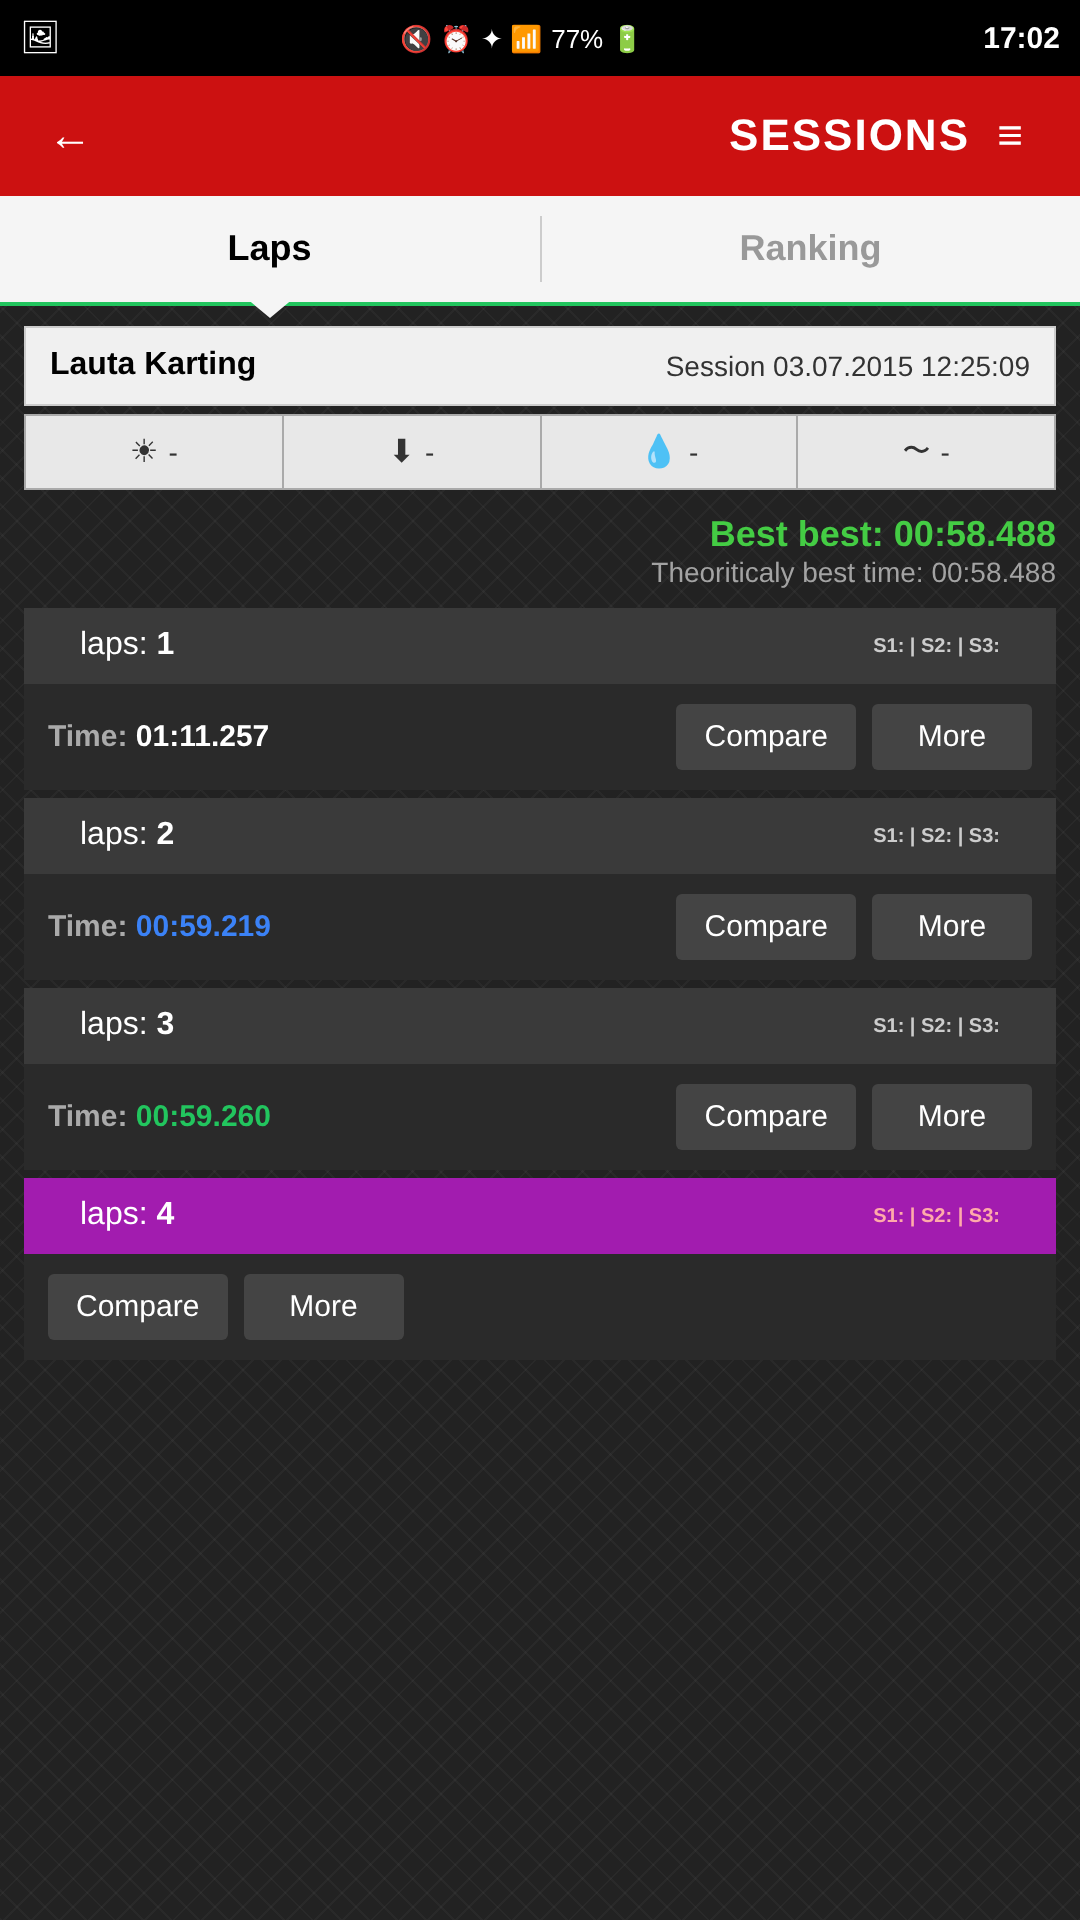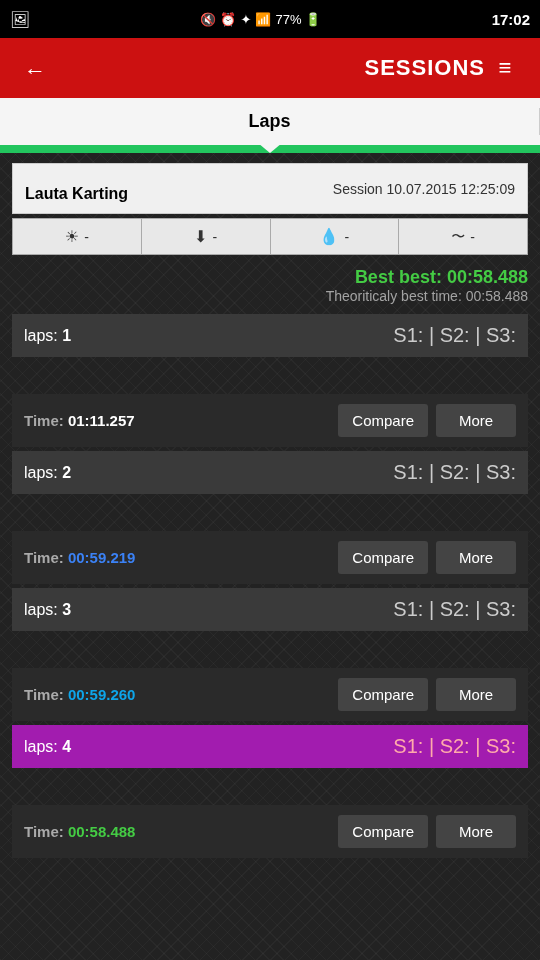--- a/index.html
+++ b/index.html
@@ -93,21 +93,21 @@
       text-align: center;
     }
 
     
     .tab-bar {
       position: relative;
       z-index: 10;
       background-color: #f5f5f5;
       height: 55px;
       display: flex;
-      border-bottom: 8px solid #22c55e;
+      border-bottom: 2px solid #22c55e;
     }
     .tab {
       flex: 1;
       display: flex;
       align-items: center;
       justify-content: center;
       font-size: 18px;
       font-weight: bold;
       cursor: pointer;
       position: relative;
@@ -151,21 +151,20 @@
       padding: 10px 12px;
       display: flex;
       justify-content: space-between;
       align-items: center;
       margin-bottom: 4px;
     }
     .session-name {
       font-size: 16px;
       font-weight: bold;
       color: #000;
-      margin-top: 11px;
     }
     .session-date {
       font-size: 14px;
       color: #333;
     }
 
     
     .stats-row {
       display: flex;
       border: 1px solid #aaa;
@@ -204,50 +203,50 @@
       font-size: 14px;
       color: #a3a3a3;
     }
 
     
     .lap-group {
       margin-bottom: 4px;
     }
     .lap-header {
       background-color: #3a3a3a;
-      padding: 10px 12px;
+      padding: 10px 28px;
       display: flex;
       justify-content: space-between;
       align-items: center;
     }
     .lap-header.best-lap {
       background-color: #a21caf;
     }
     .lap-number {
       font-size: 16px;
       color: #fff;
     }
     .lap-number span {
       font-weight: bold;
     }
     .lap-sectors {
-      font-size: 20px;
+      font-size: 10px;
       color: #ccc;
+      font-weight: bold;
     }
     .lap-header.best-lap .lap-sectors {
       color: #ffaaaa;
     }
 
     .lap-time-row {
       background-color: #2a2a2a;
       padding: 10px 12px;
       display: flex;
       align-items: center;
       gap: 8px;
-      margin-top: 37px;
     }
     .lap-time-label {
       font-size: 15px;
       color: #ccc;
       flex: 1;
     }
     .lap-time-label span {
       font-weight: bold;
       color: #fff;
     }
@@ -299,27 +298,30 @@
   <div class="header-back">←</div>
   <div class="header-title">SESSIONS</div>
   <div class="header-menu">≡</div>
 </div>
 
 <div class="tab-bar">
   <div class="tab active">
     <span>Laps</span>
   </div>
   <div class="tab-divider"></div>
+  <div class="tab inactive">
+    <span>Ranking</span>
+  </div>
 </div>
 
 <div class="content">
 
   <div class="session-info">
     <span class="session-name">Lauta Karting</span>
-    <span class="session-date">Session 10.07.2015 12:25:09</span>
+    <span class="session-date">Session 03.07.2015 12:25:09</span>
   </div>
 
   <div class="stats-row">
     <div class="stat-cell">
       <span class="stat-icon">☀</span>
       <span>-</span>
     </div>
     <div class="stat-cell">
       <span class="stat-icon">⬇</span>
       <span>-</span>
@@ -366,31 +368,30 @@
       <button class="btn-more">More</button>
     </div>
   </div>
 
   <div class="lap-group">
     <div class="lap-header">
       <span class="lap-number">laps: <span style="font-weight:bold">3</span></span>
       <span class="lap-sectors">S1: | S2: | S3:</span>
     </div>
     <div class="lap-time-row">
-      <span class="lap-time-label"><span style="color:#aaa">Time:</span> <span style="font-weight:bold; color:#0ea5e9">00:59.260</span></span>
+      <span class="lap-time-label"><span style="color:#aaa">Time:</span> <span style="font-weight:bold; color:#22c55e">00:59.260</span></span>
       <button class="btn-compare">Compare</button>
       <button class="btn-more">More</button>
     </div>
   </div>
 
   <div class="lap-group">
     <div class="lap-header best-lap">
       <span class="lap-number">laps: <span style="font-weight:bold">4</span></span>
       <span class="lap-sectors">S1: | S2: | S3:</span>
     </div>
     <div class="lap-time-row best-lap-time">
-      <span class="lap-time-label"><span style="color:#aaa">Time:</span> <span style="font-weight:bold; color:#44cc44">00:58.488</span></span>
       <button class="btn-compare">Compare</button>
       <button class="btn-more">More</button>
     </div>
   </div>
 
 </div>
 
 </body></html>

